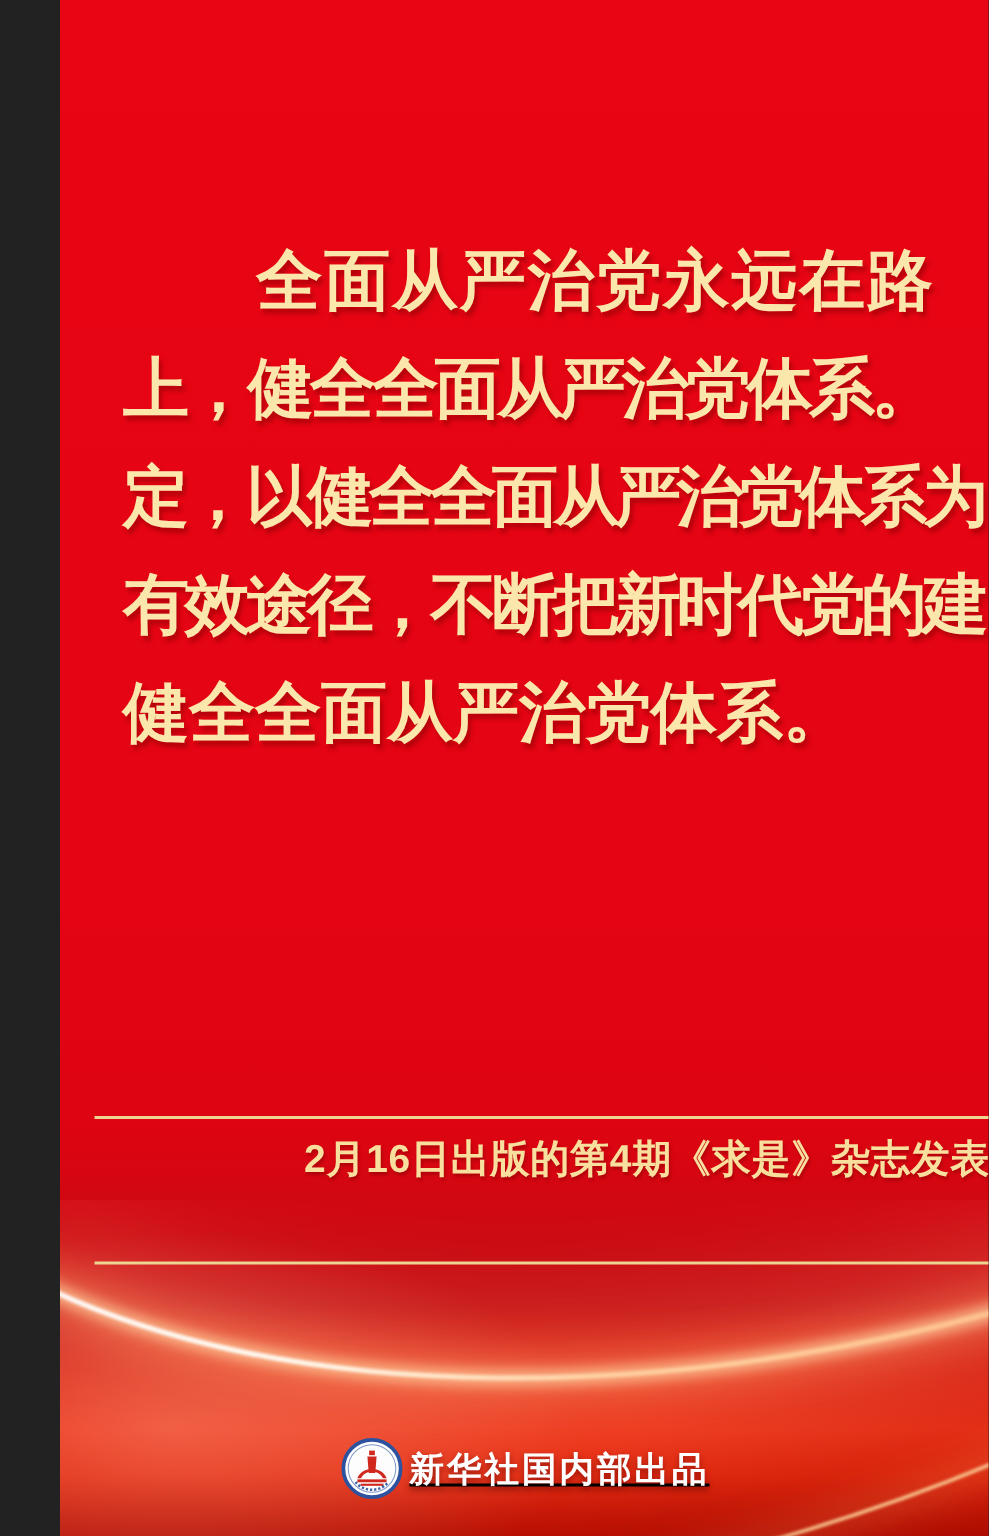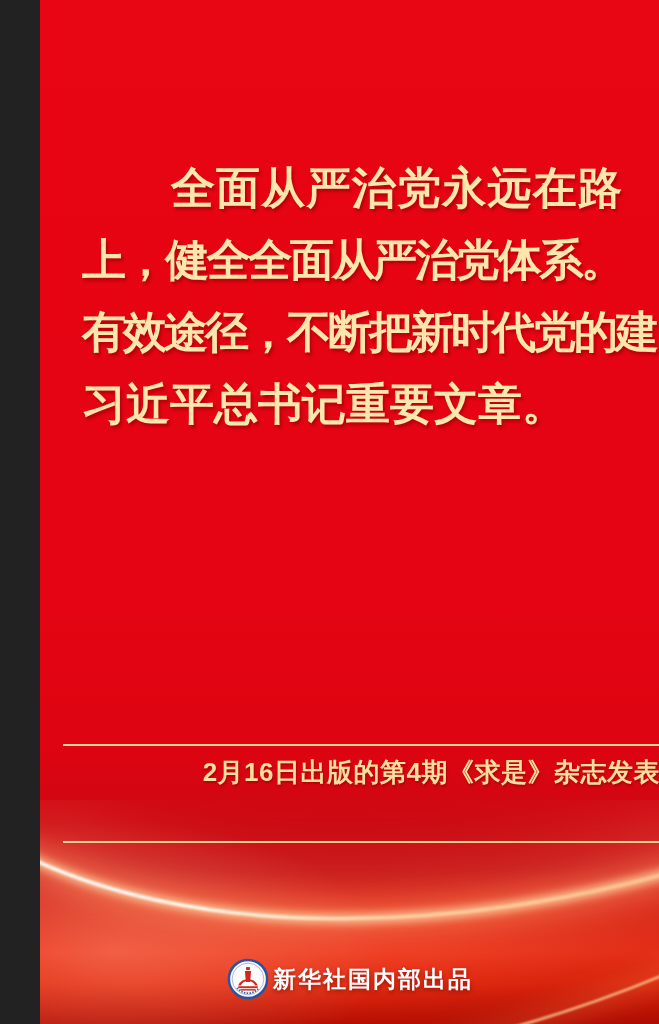--- a/index.html
+++ b/index.html
@@ -62,20 +62,21 @@
     letter-spacing: 0.5px;
     text-shadow: 1px 2px 2px rgba(130, 0, 5, 0.45);
   }
   .footer {
     position: absolute;
     top: 958px; left: 0; right: 0;
     display: flex;
     align-items: center;
     justify-content: center;
     gap: 4px;
+    text-decoration: underline;
   }
   .logo { width: 42px; height: 42px; }
   .footer-text {
     color: #ffffff;
     font-weight: 700;
     font-size: 23px;
     letter-spacing: 2px;
     text-shadow: 0 2px 4px rgba(90, 0, 0, 0.55);
   }
 </style>
@@ -111,22 +112,23 @@
     <path d="M -30 48 C 140 140, 420 142, 690 55" fill="none" stroke="#ffcf9e" stroke-opacity="0.85" stroke-width="10" filter="url(#blurSm)"></path>
     <path d="M -30 48 C 140 140, 420 142, 690 55" fill="none" stroke="url(#curveGrad)" stroke-width="3.4" filter="url(#blurTiny)"></path>
 
     <path d="M 230 280 C 420 248, 560 210, 700 140" fill="none" stroke="#ff9a5a" stroke-opacity="0.35" stroke-width="14" filter="url(#blurMid)"></path>
     <path d="M 230 280 C 420 248, 560 210, 700 140" fill="none" stroke="#ffd9a0" stroke-opacity="0.85" stroke-width="2.4" filter="url(#blurTiny)"></path>
   </svg>
 
   <div class="quote">
     <div class="qline first">全面从严治党永远在路</div>
     <div class="qline tight">上，健全全面从严治党体系。</div>
+    <div class="qline tight">定，以健全全面从严治党体系为</div>
     <div class="qline tight">有效途径，不断把新时代党的建</div>
-    <div class="qline last">习近平总书记重要文章。</div>
+    <div class="qline last">健全全面从严治党体系。</div>
   </div>
 
   <div class="rule rule-top"></div>
   <div class="caption">
     <div>2月16日出版的第4期《求是》杂志发表</div>
   </div>
   <div class="rule rule-bottom"></div>
 
   <div class="footer">
     <svg class="logo" viewBox="0 0 44 44" aria-hidden="true">

